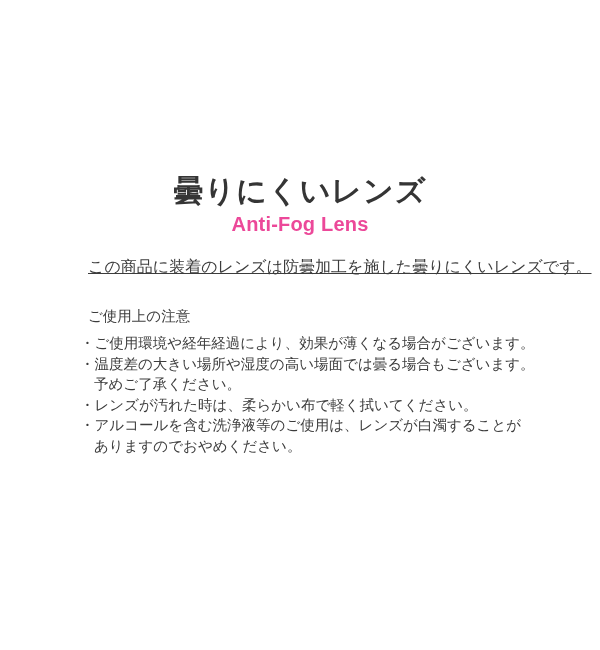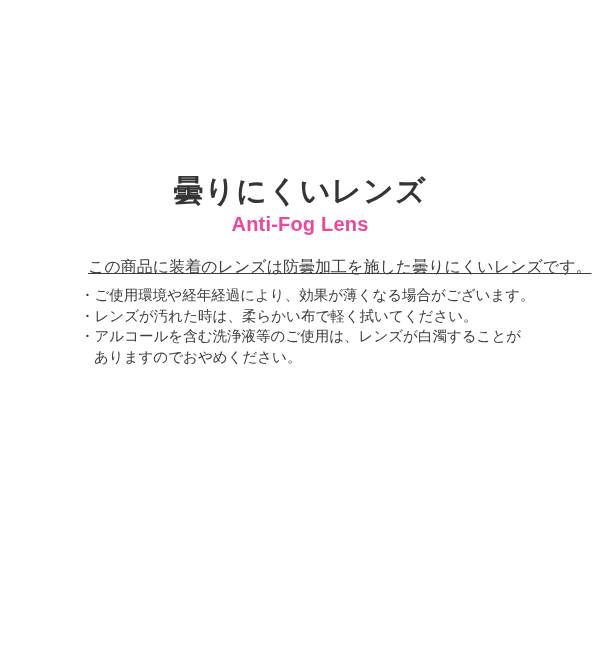--- a/index.html
+++ b/index.html
@@ -79,27 +79,32 @@
 <div class="page">
 
   <h1 class="title">曇りにくいレンズ</h1>
 
   <h2 class="subtitle">Anti-Fog Lens</h2>
 
   <p class="desc">
     <span class="desc-line">この商品に装着のレンズは防曇加工を施した曇りにくいレンズです。</span>
   </p>
 
+  <div class="notes-heading">ご使用上の注意</div>
 
   <ul class="notes">
 
     <li class="note">
       <span class="line first"><span class="bullet">・</span><span>ご使用環境や経年経過により、効果が薄くなる場合がございます。</span></span>
     </li>
 
+    <li class="note">
+      <span class="line first"><span class="bullet">・</span><span>温度差の大きい場所や湿度の高い場面では曇る場合もございます。</span></span>
+      <span class="line cont">予めご了承ください。</span>
+    </li>
 
     <li class="note">
       <span class="line first"><span class="bullet">・</span><span>レンズが汚れた時は、柔らかい布で軽く拭いてください。</span></span>
     </li>
 
     <li class="note">
       <span class="line first"><span class="bullet">・</span><span>アルコールを含む洗浄液等のご使用は、レンズが白濁することが</span></span>
       <span class="line cont">ありますのでおやめください。</span>
     </li>
 

